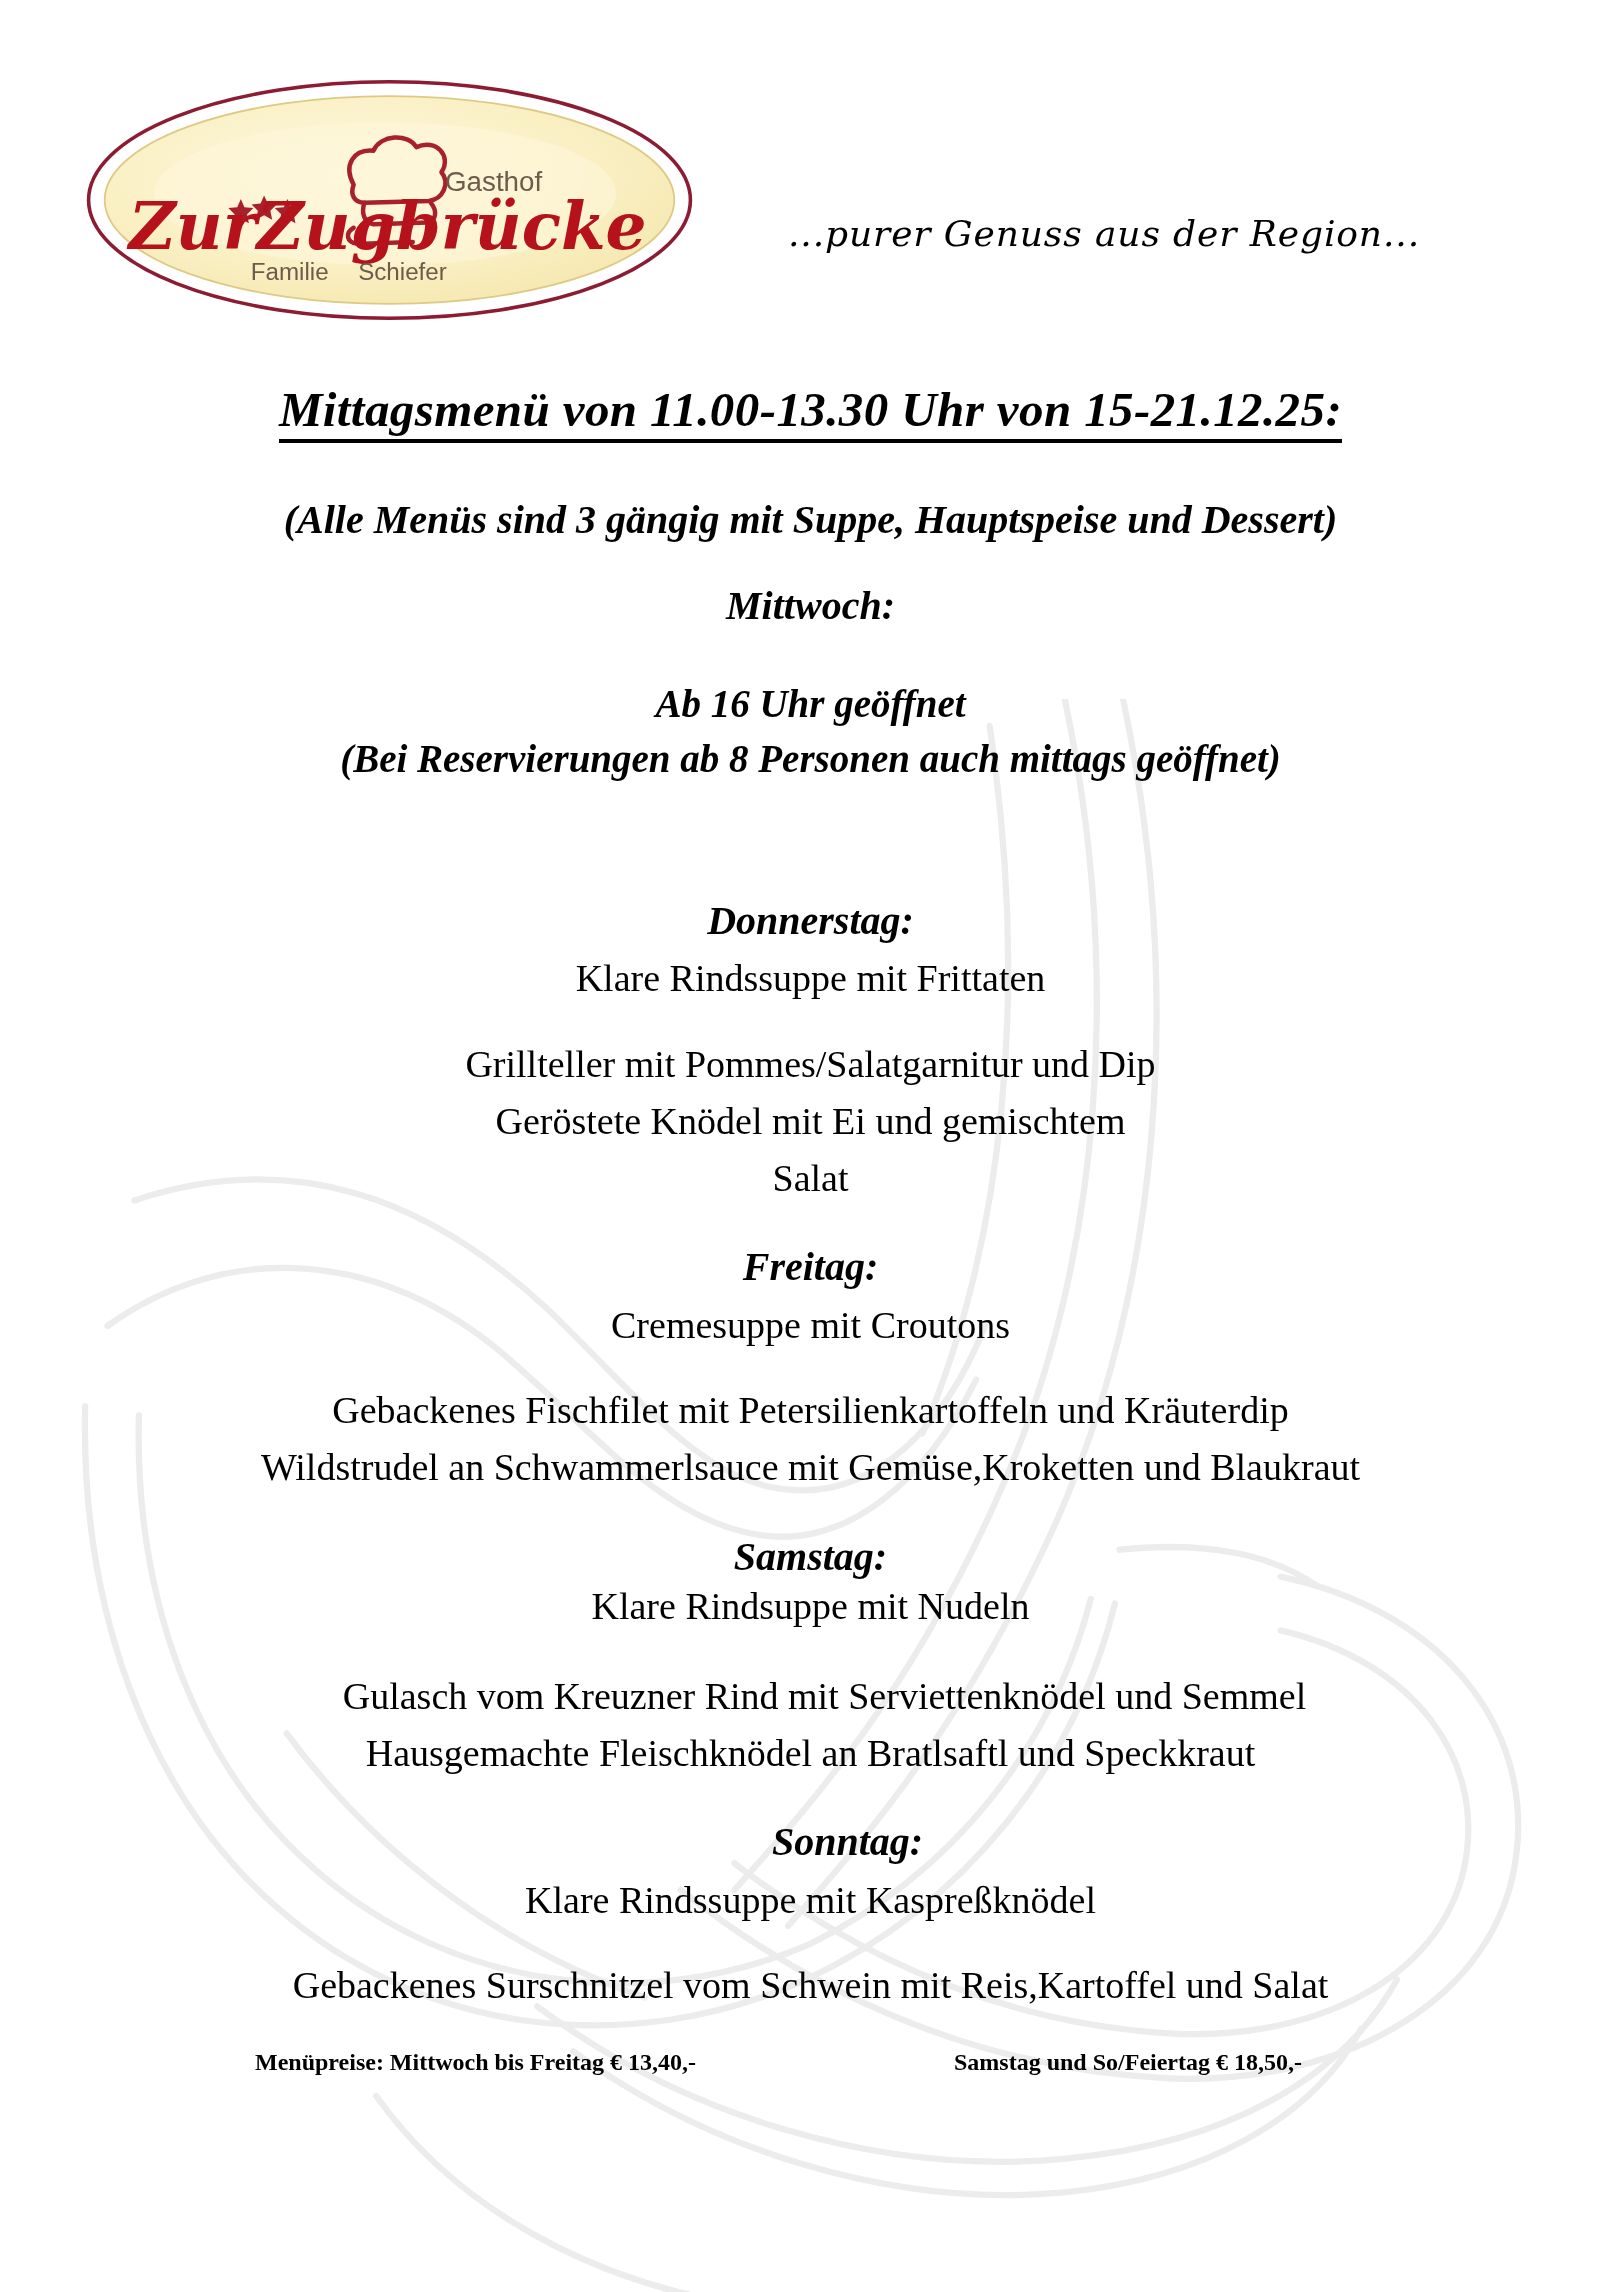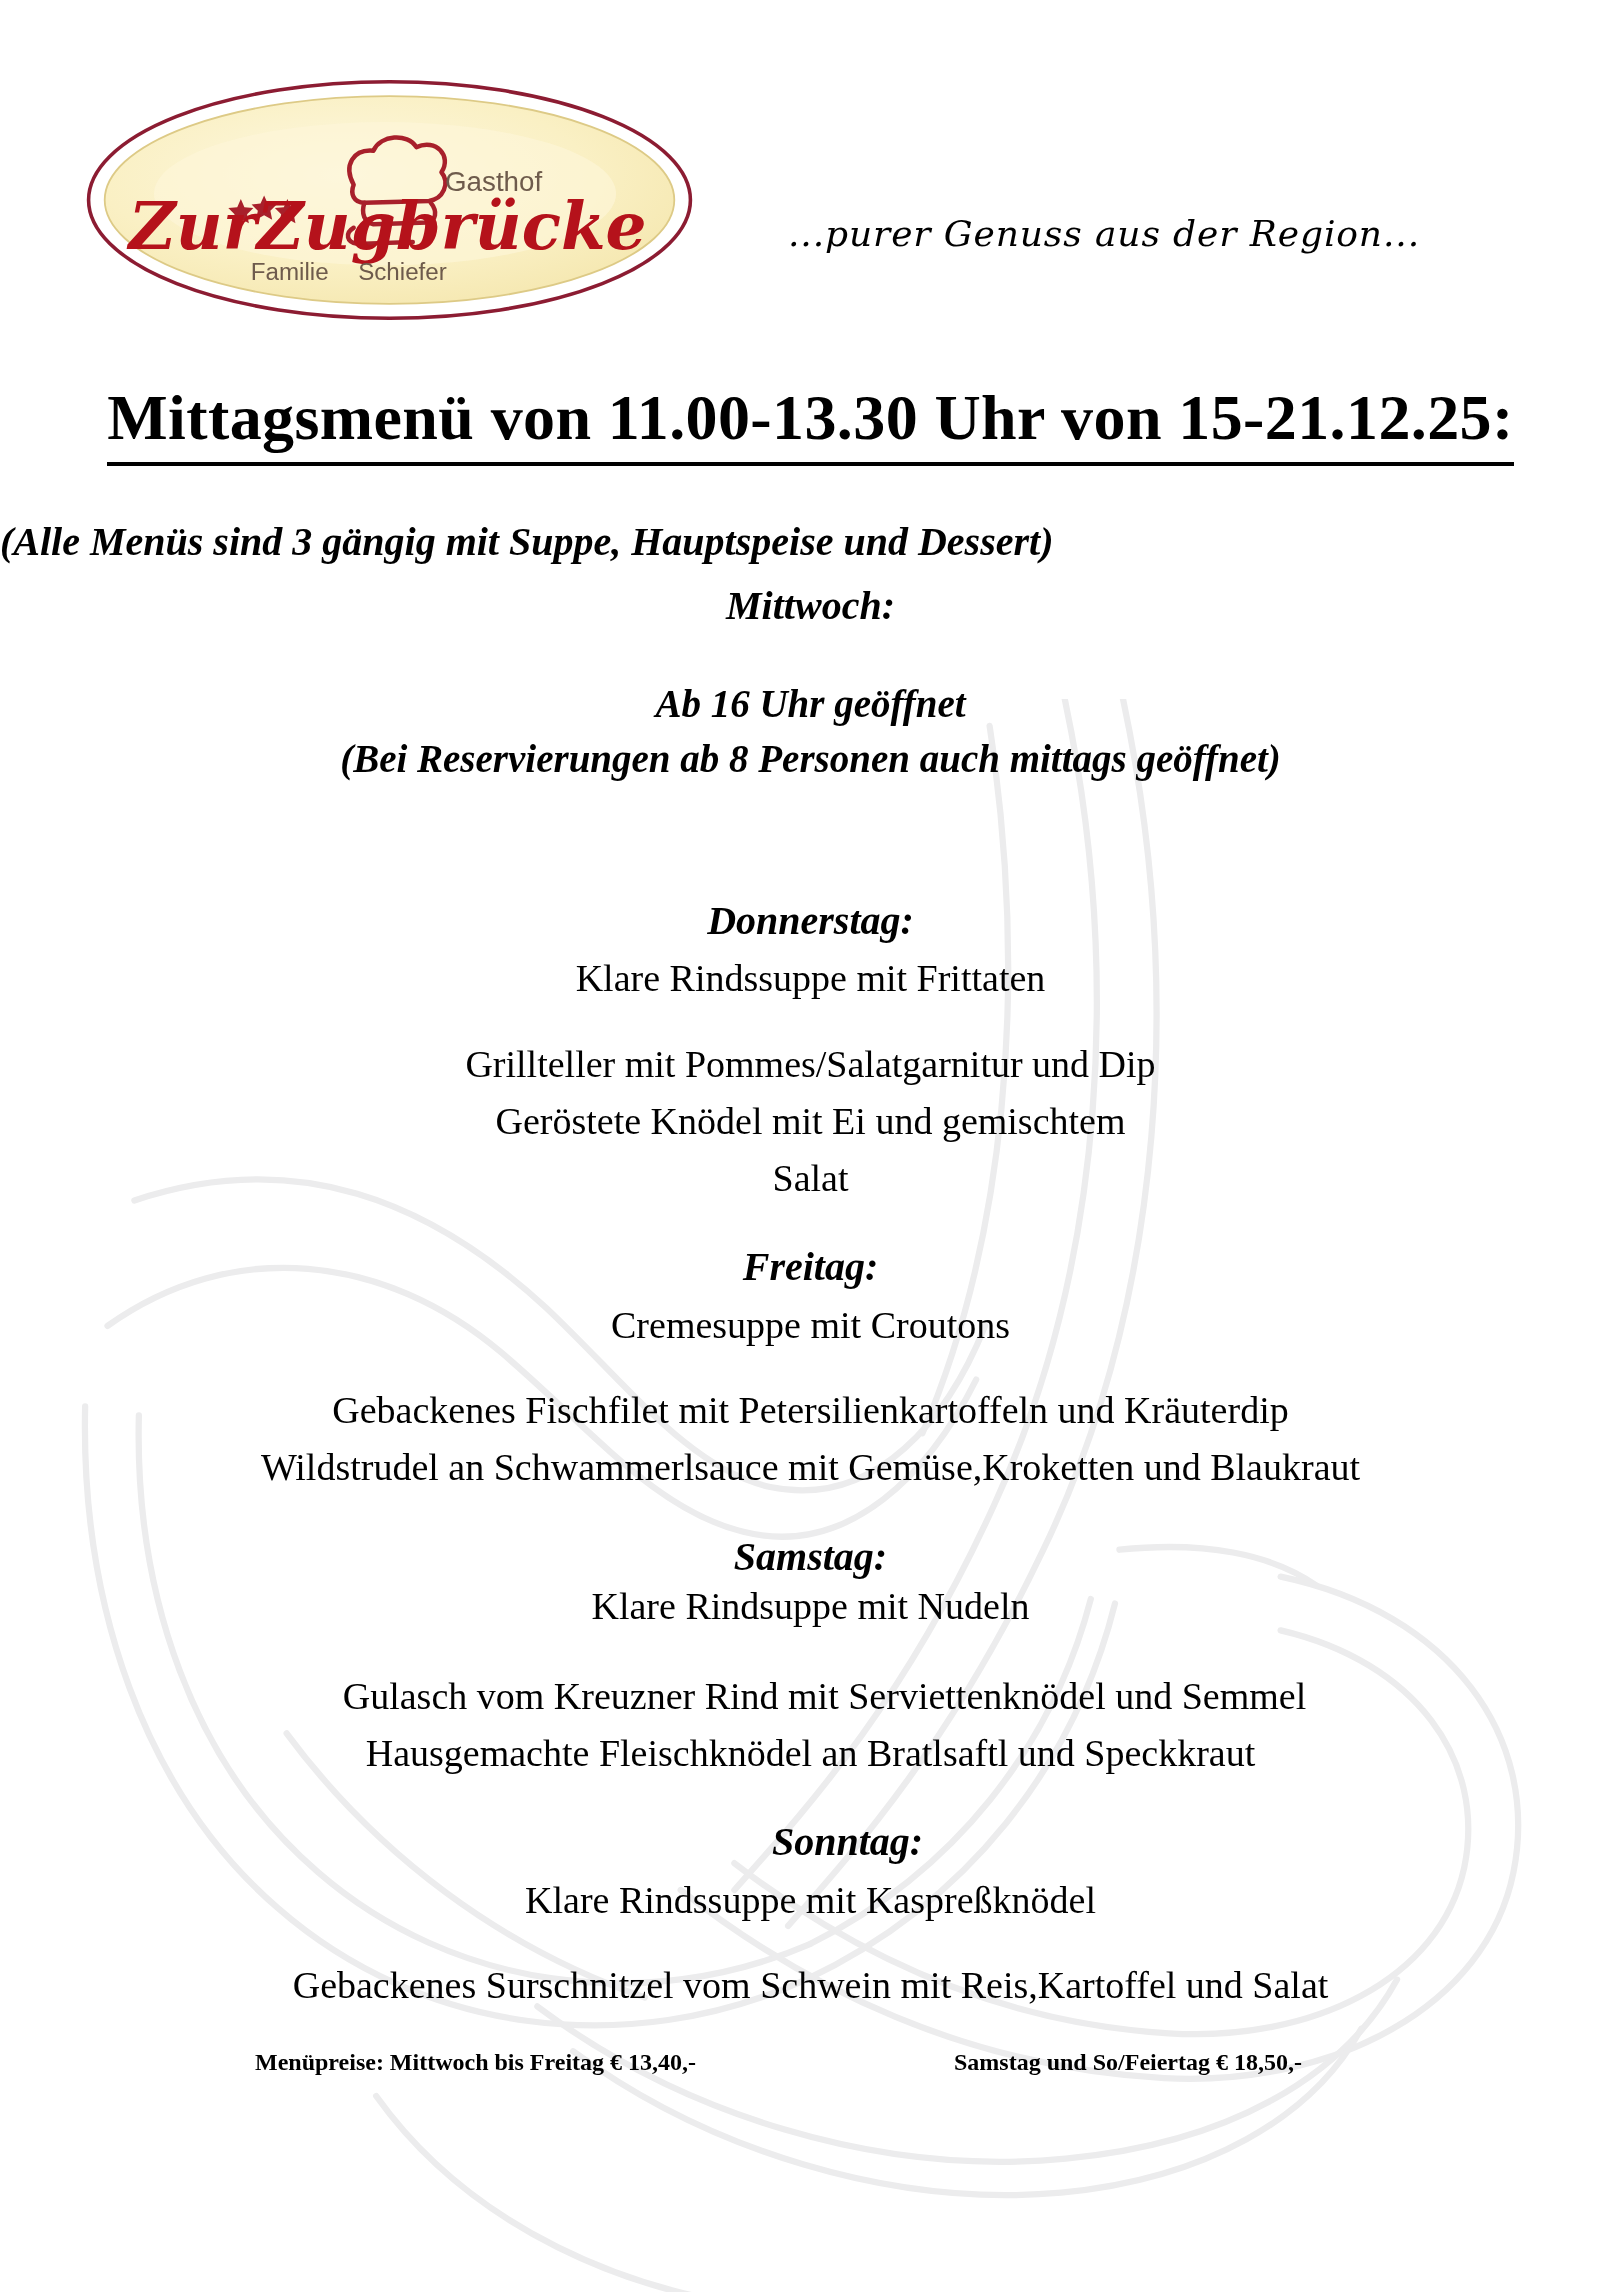--- a/index.html
+++ b/index.html
@@ -66,32 +66,34 @@
     position: absolute;
     left: 0;
     top: 381px;
     width: 1621px;
     text-align: center;
   }
   .main-title {
     display: inline-block;
     font-family: "Liberation Serif", serif;
     font-weight: bold;
-    font-size: 64px;
+    font-style: italic;
+    font-size: 49px;
     letter-spacing: 0.4px;
     border-bottom: 4.5px solid #000;
-    padding-bottom: 7px;
+    padding-bottom: 1px;
     white-space: nowrap;
   }
 
   .subtitle {
     position: absolute;
     left: 0;
-    top: 518px;
-    width: 1621px;
+    top: 496px;
+    width: 1621px;
+    text-align: center;
     font-weight: bold;
     font-style: italic;
     font-size: 40px;
     white-space: nowrap;
   }
 
   
   .row {
     position: absolute;
     left: 0;

